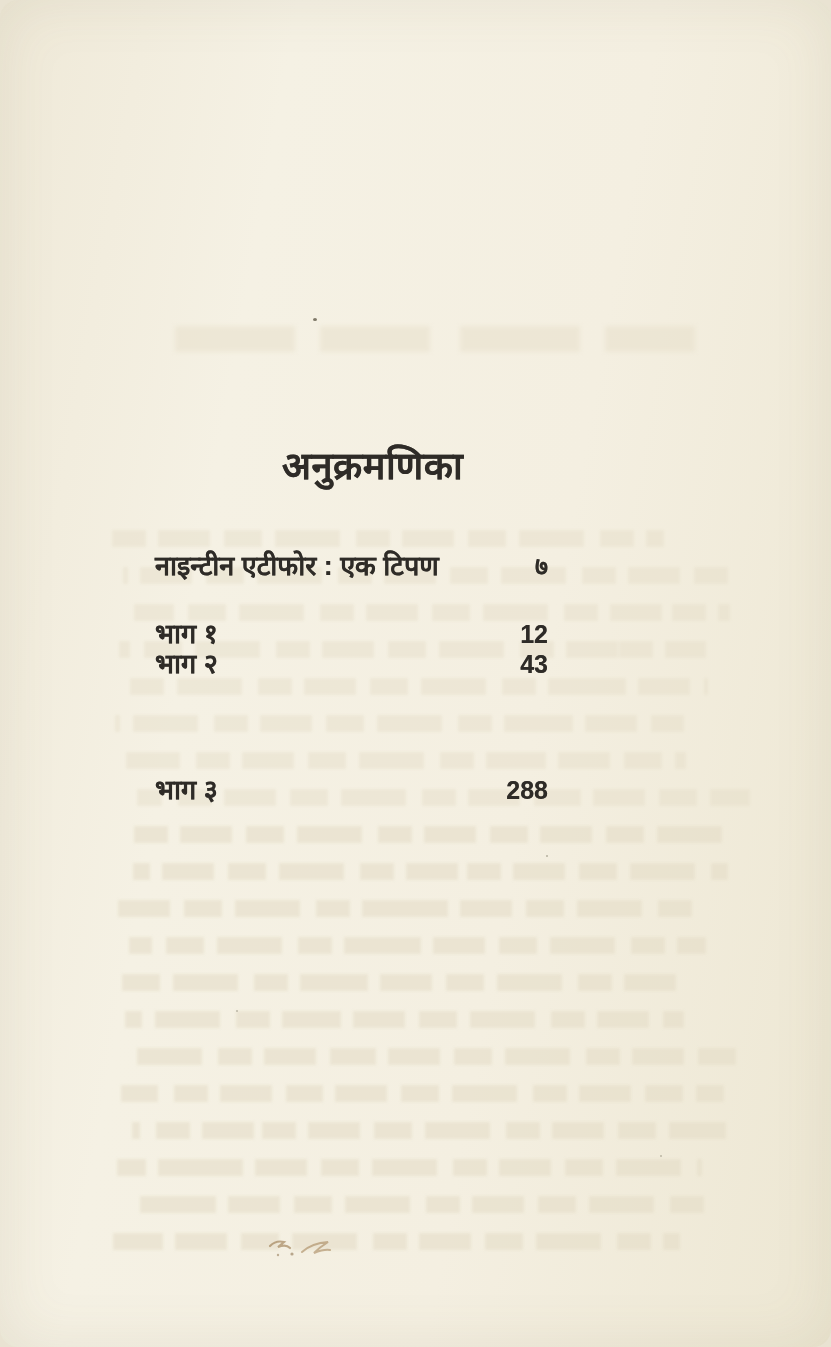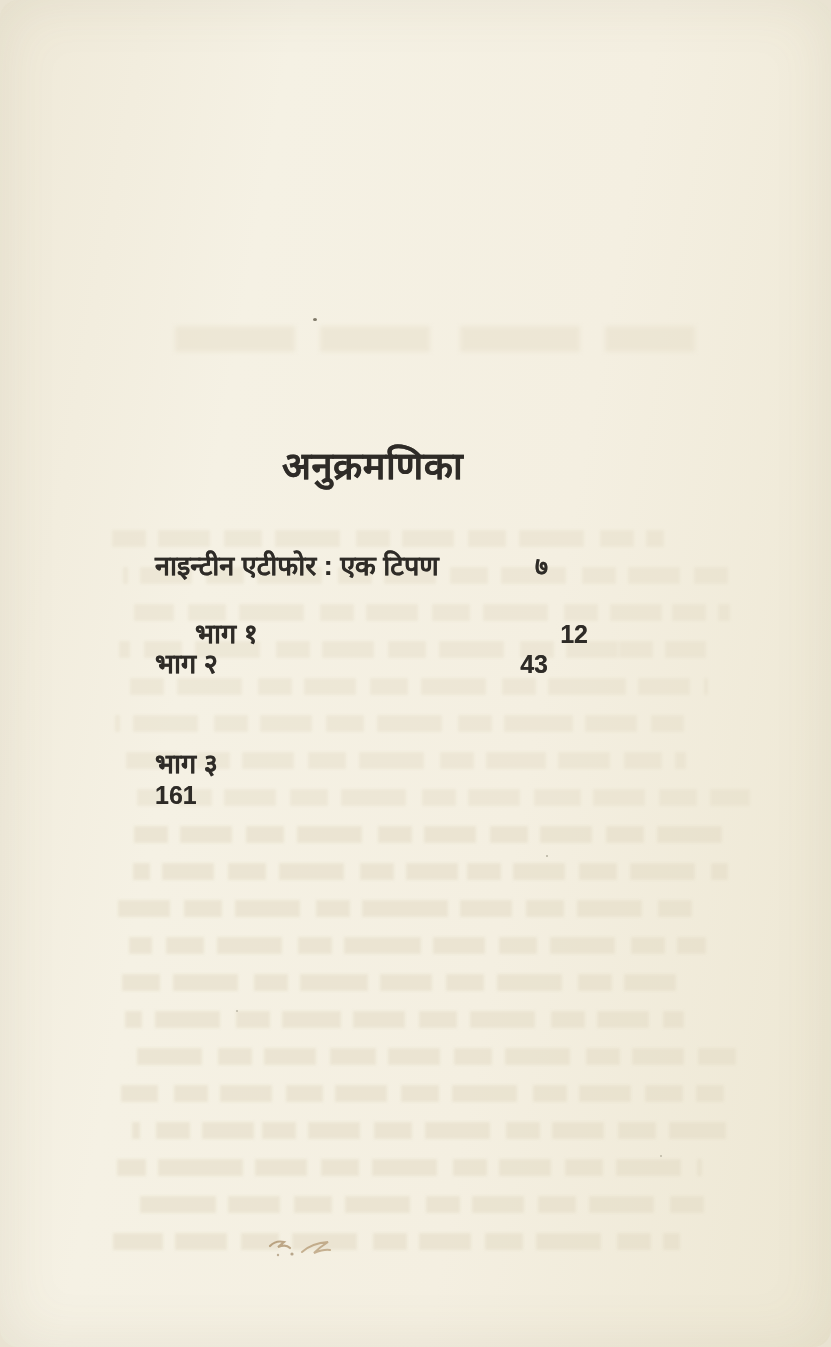--- a/index.html
+++ b/index.html
@@ -28,27 +28,28 @@
     color:var(--ink);
     letter-spacing:0.5px;
     text-shadow:0 0 .6px rgba(46,43,39,.7);
   }
   .toc-row{
     position:absolute;left:155px;width:393px;
     display:flex;justify-content:space-between;align-items:baseline;
     color:var(--ink);
     font-weight:700;
     text-shadow:0 0 .5px rgba(46,43,39,.6);
+    gap:12px;
   }
   .toc-row .label{font-size:27px;}
   .toc-row .num{font-size:25px;}
   .row-0{top:546px;}
-  .row-1{top:614px;margin-left:40px;}
+  .row-1{top:614px;}
   .row-2{top:644px;}
-  .row-3{top:744px;flex-direction:column;}
+  .row-3{top:770px;}
   
   .ghost-line{
     position:absolute;height:17px;
     color:var(--ghost);
     background:repeating-linear-gradient(90deg,
       currentColor 0 34px, transparent 34px 46px,
       currentColor 46px 98px, transparent 98px 112px,
       currentColor 112px 150px, transparent 150px 163px,
       currentColor 163px 228px, transparent 228px 244px);
     filter:blur(1.4px);
@@ -111,21 +112,21 @@
     <div class="toc-row row-1">
       <span class="label">भाग १</span>
       <span class="num">12</span>
     </div>
     <div class="toc-row row-2">
       <span class="label">भाग २</span>
       <span class="num">43</span>
     </div>
     <div class="toc-row row-3">
       <span class="label">भाग ३</span>
-      <span class="num">161</span>
+      <span class="num">288</span>
     </div>
   </div>
 
   <div class="speck speck-a"></div>
   <div class="speck speck-b"></div>
   <div class="speck speck-c"></div>
   <div class="speck speck-d"></div>
 
   <svg class="smudge" width="90" height="40">
     <path d="M8 18 q6 -6 14 -4 l-6 5 q8 -3 12 1" fill="none" stroke="#8f6b3c" stroke-width="2.2" opacity="0.55" stroke-linecap="round"></path>

